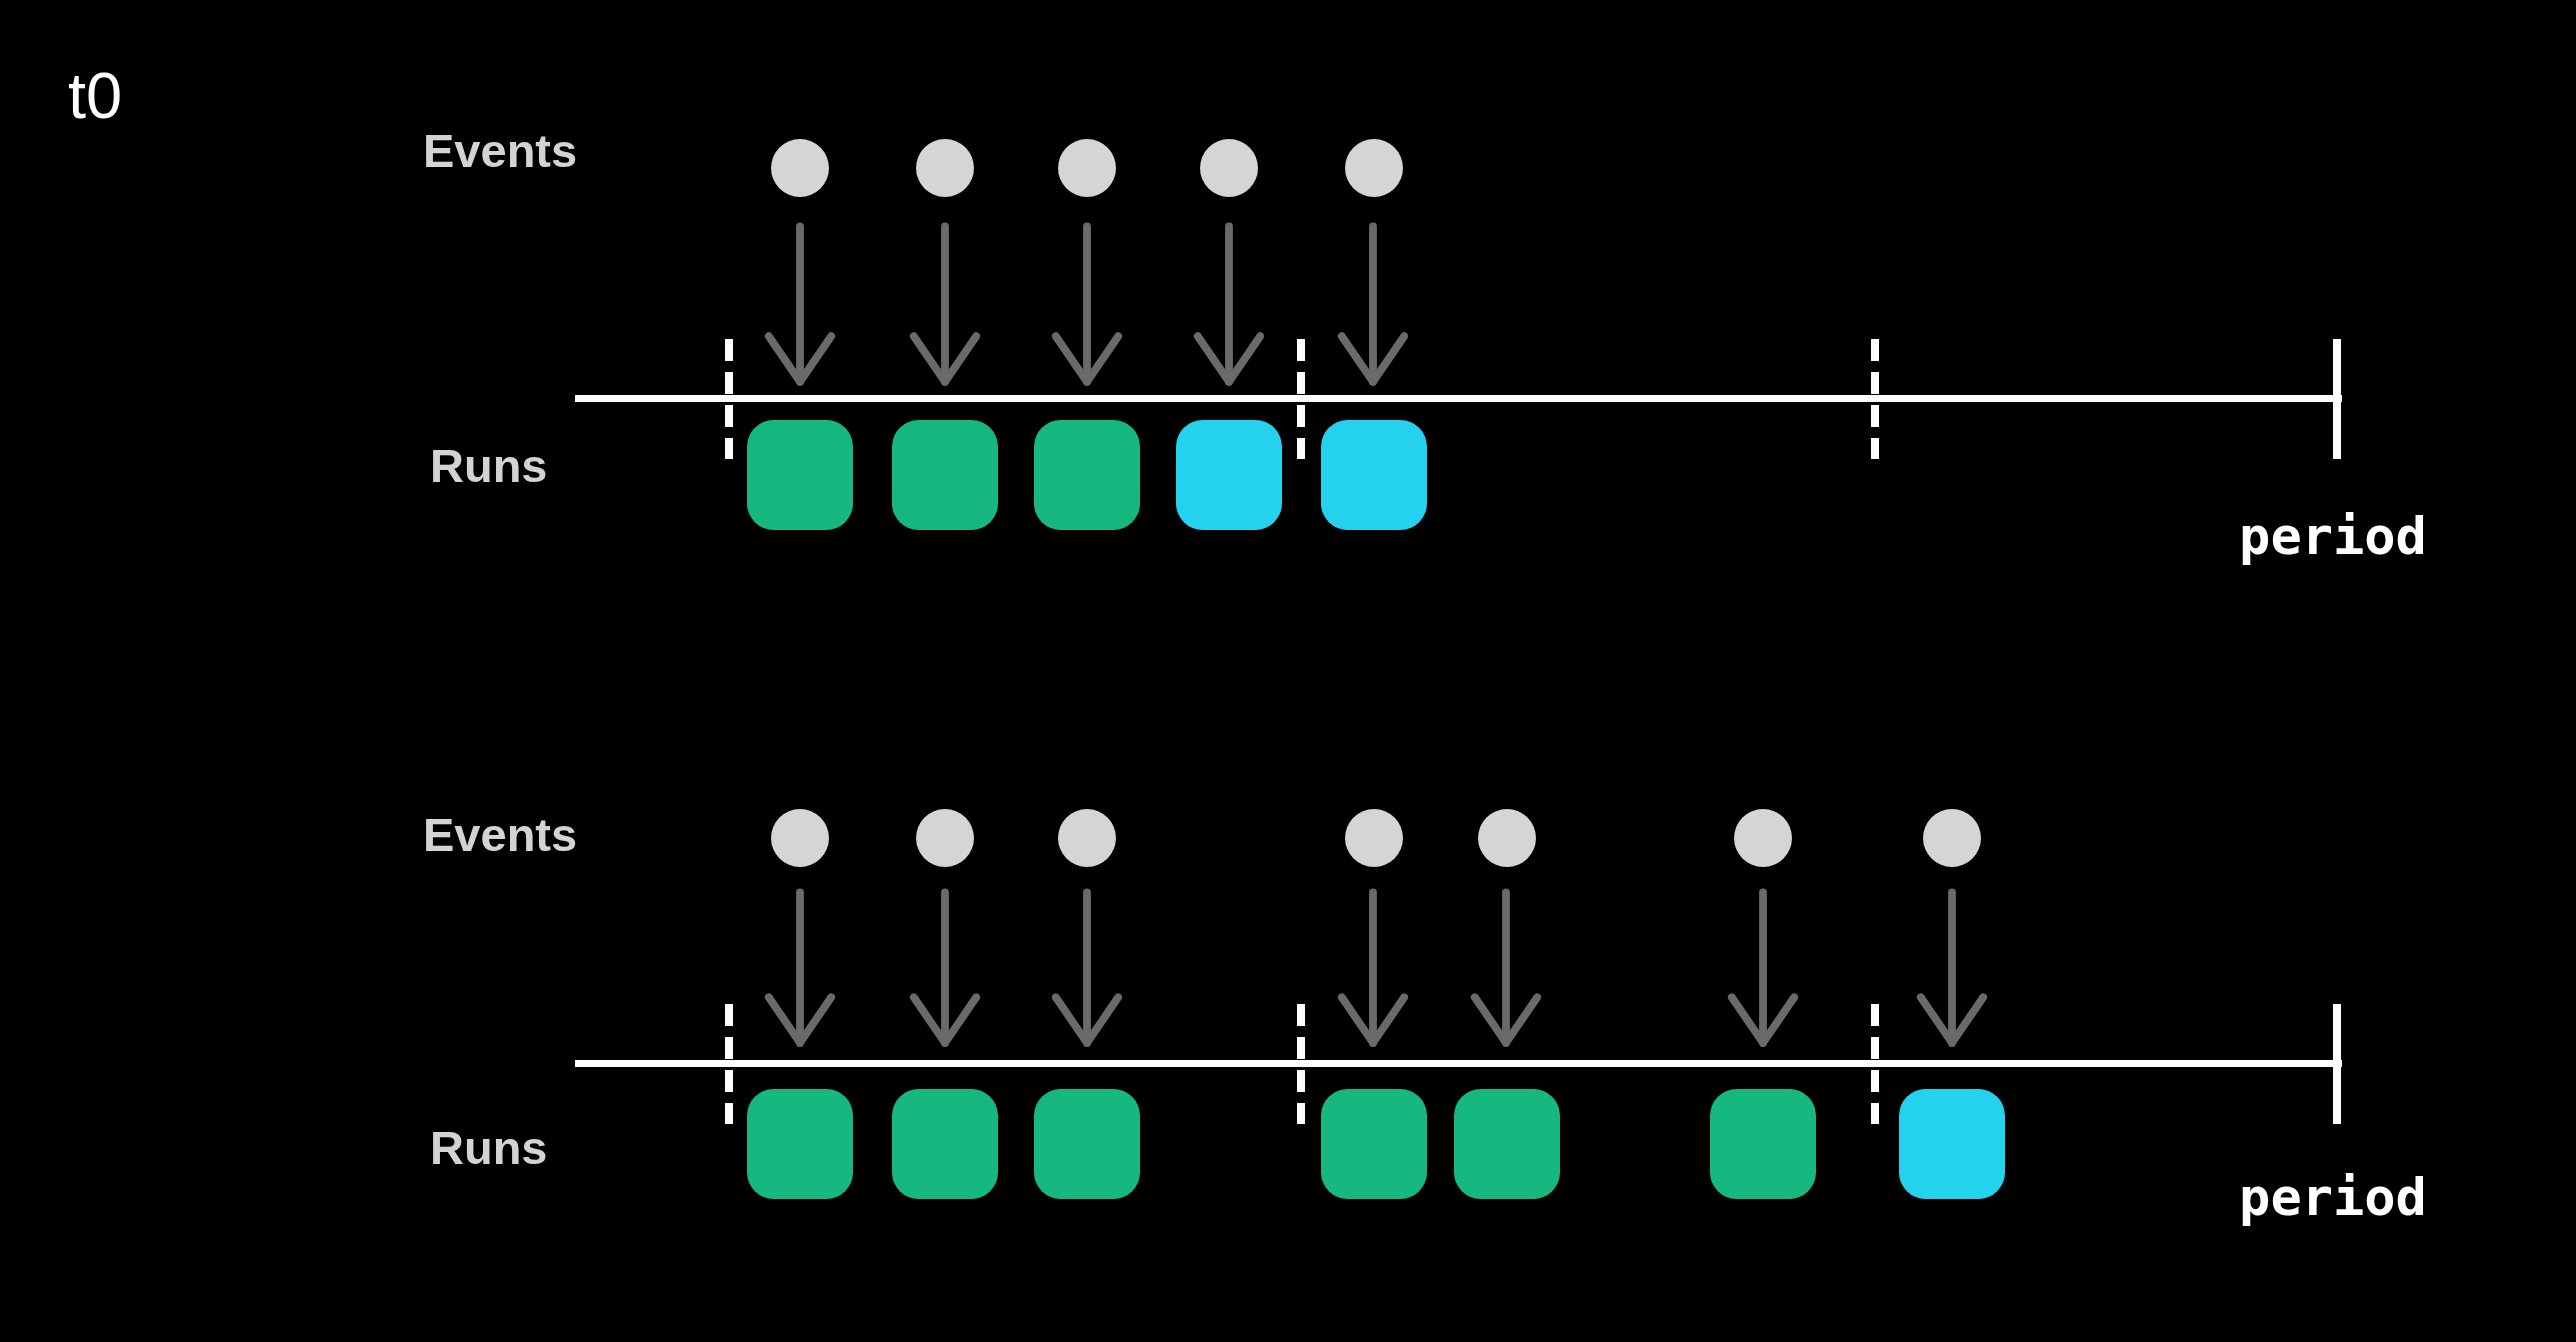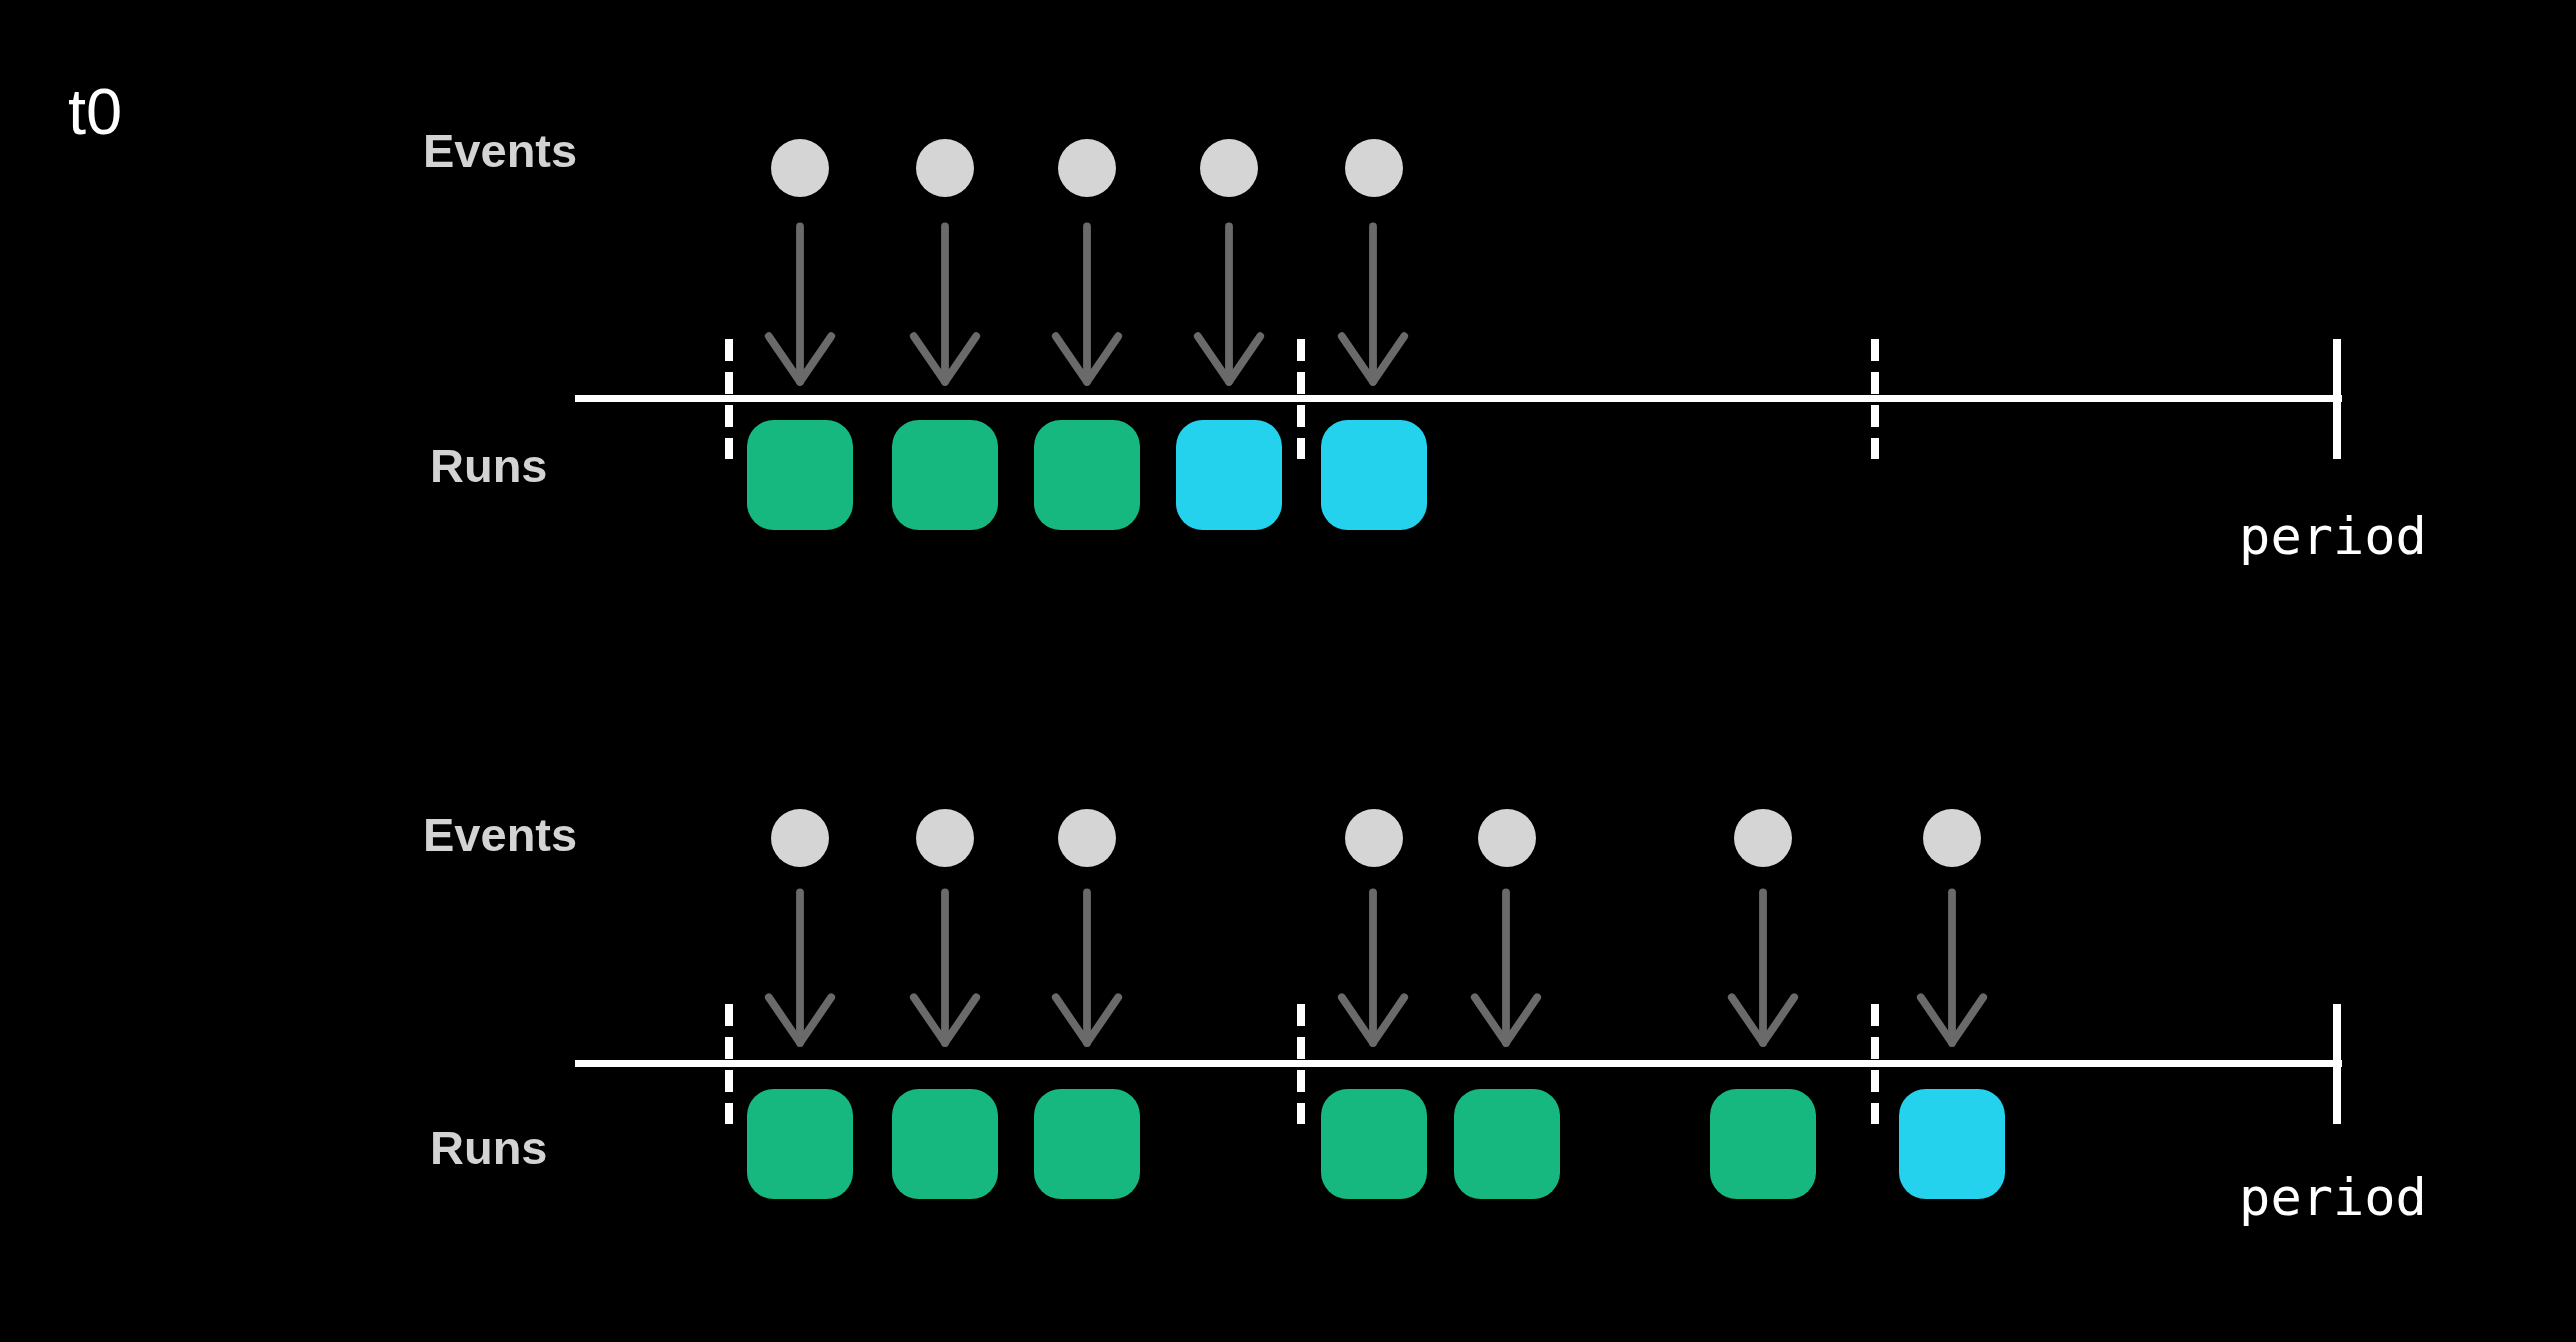--- a/index.html
+++ b/index.html
@@ -29,21 +29,21 @@
   .row-label {
     color: var(--label, #d3d3d3);
     font-size: 47px;
     font-weight: 700;
     white-space: nowrap;
     transform: translateY(-50%);
   }
   .period-label {
     color: var(--period, #fff);
     font-family: "DejaVu Sans Mono", monospace;
-    font-weight: 400;
+    font-weight: 700;
     font-size: 52px;
     white-space: nowrap;
     transform: translate(-50%, -50%);
   }
   .axis-line {
     background: var(--axis, #fff);
     height: 7.2px;
   }
   .tick {
     width: 7.8px;
@@ -73,21 +73,21 @@
   .run-green { background: var(--run-green, #16b87f); }
   .run-cyan  { background: var(--run-cyan, #24d2ee); }
   .arrow-svg { overflow: visible; }
 </style>
 </head>
 <body>
 
 <div id="canvas">
 
   <section class="panel">
-    <div class="abs panel-title" style="left: 68px; top: 95px; margin-top: 16px;">t0</div>
+    <div class="abs panel-title" style="left: 68px; top: 95px;">t0</div>
     <div class="abs row-label" style="left: 423px; top: 150px;">Events</div>
     <div class="abs row-label" style="left: 430px; top: 465px;">Runs</div>
     <div class="abs period-label" style="left: 2333px; top: 536px;">period</div>
     <div class="layer">
         <div class="abs axis-line" style="left: 575px; top: 395px; width: 1767px;"></div>
         <div class="abs tick dashed" style="left: 725px; top: 339px;"></div>
         <div class="abs tick dashed" style="left: 1297px; top: 339px;"></div>
         <div class="abs tick dashed" style="left: 1871px; top: 339px;"></div>
         <div class="abs tick solid" style="left: 2333px; top: 339px;"></div>
         <div class="abs event-dot" style="left: 800px; top: 168px;"></div>

